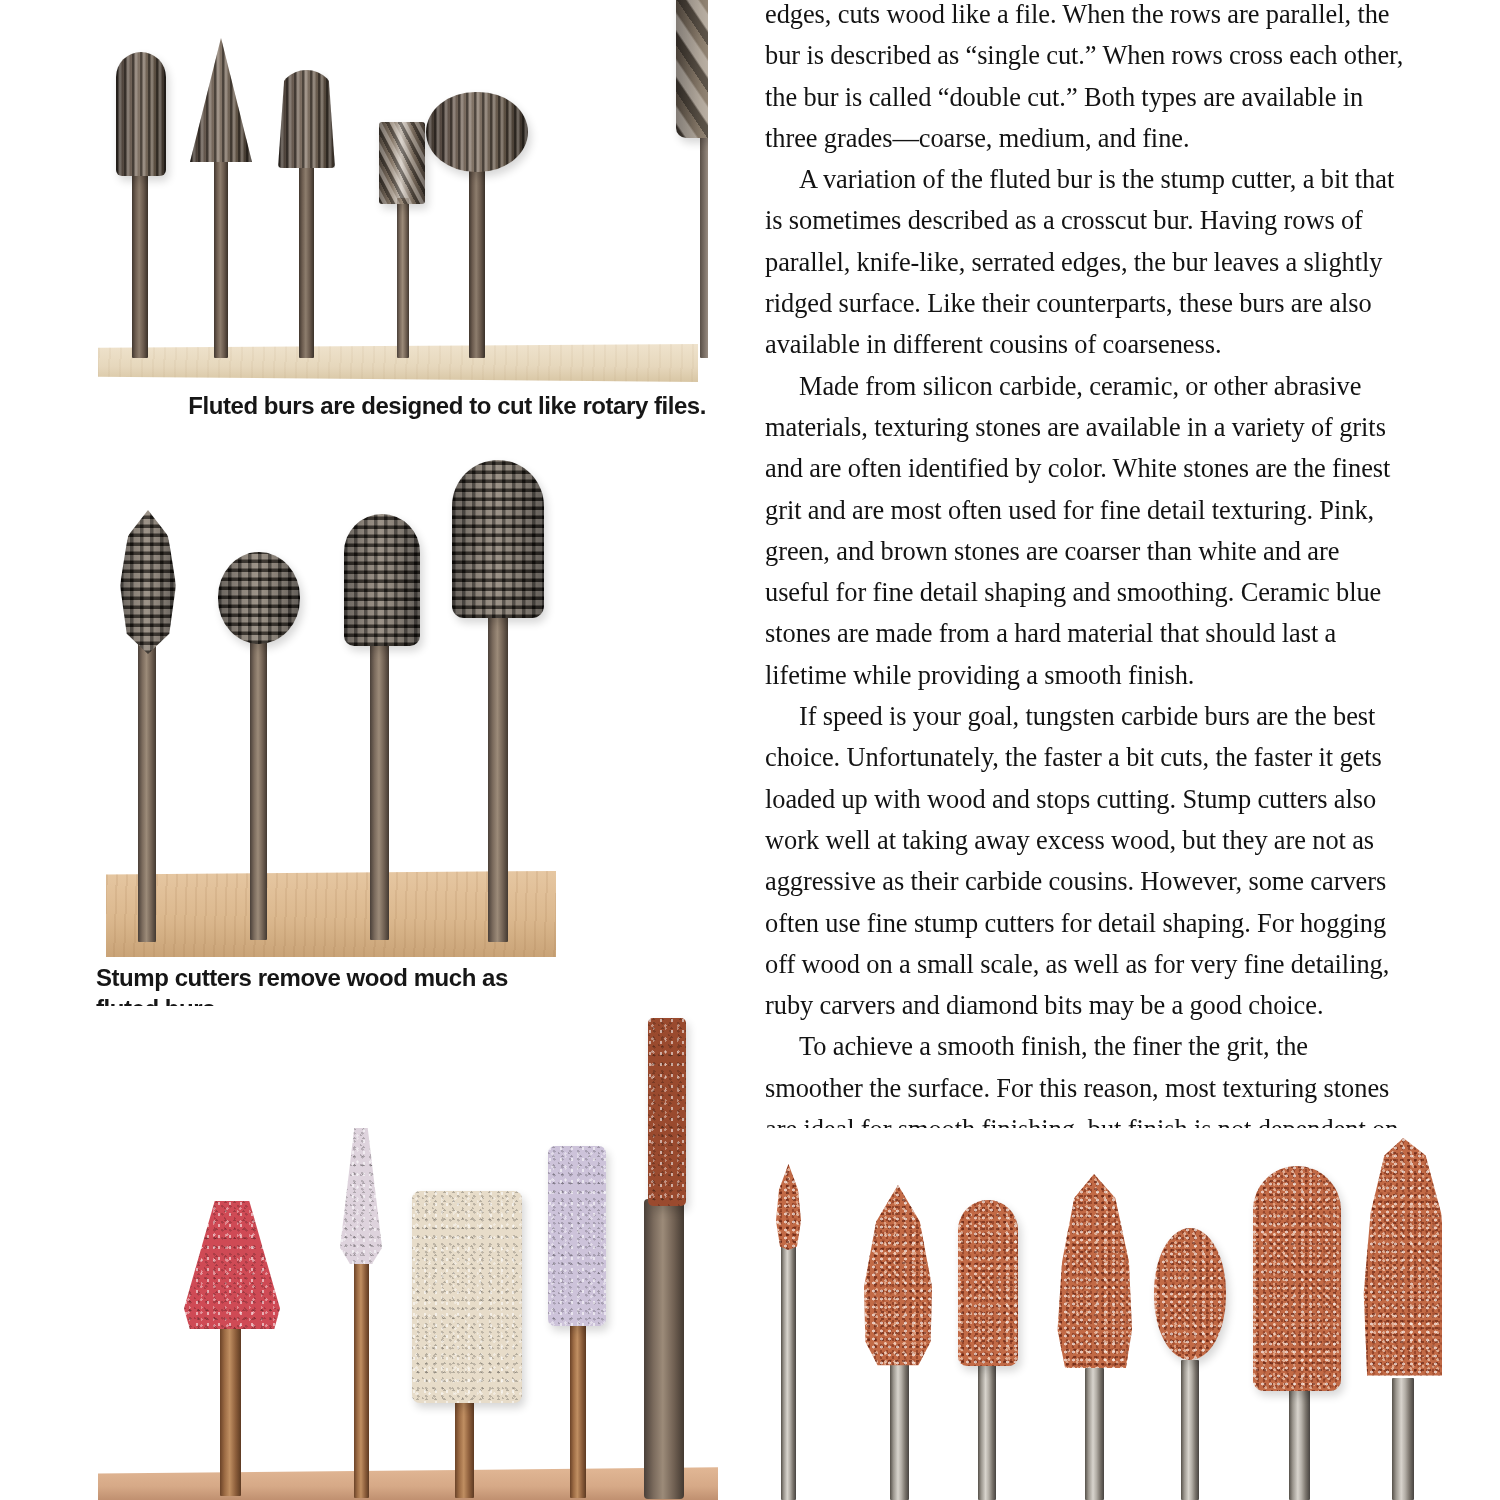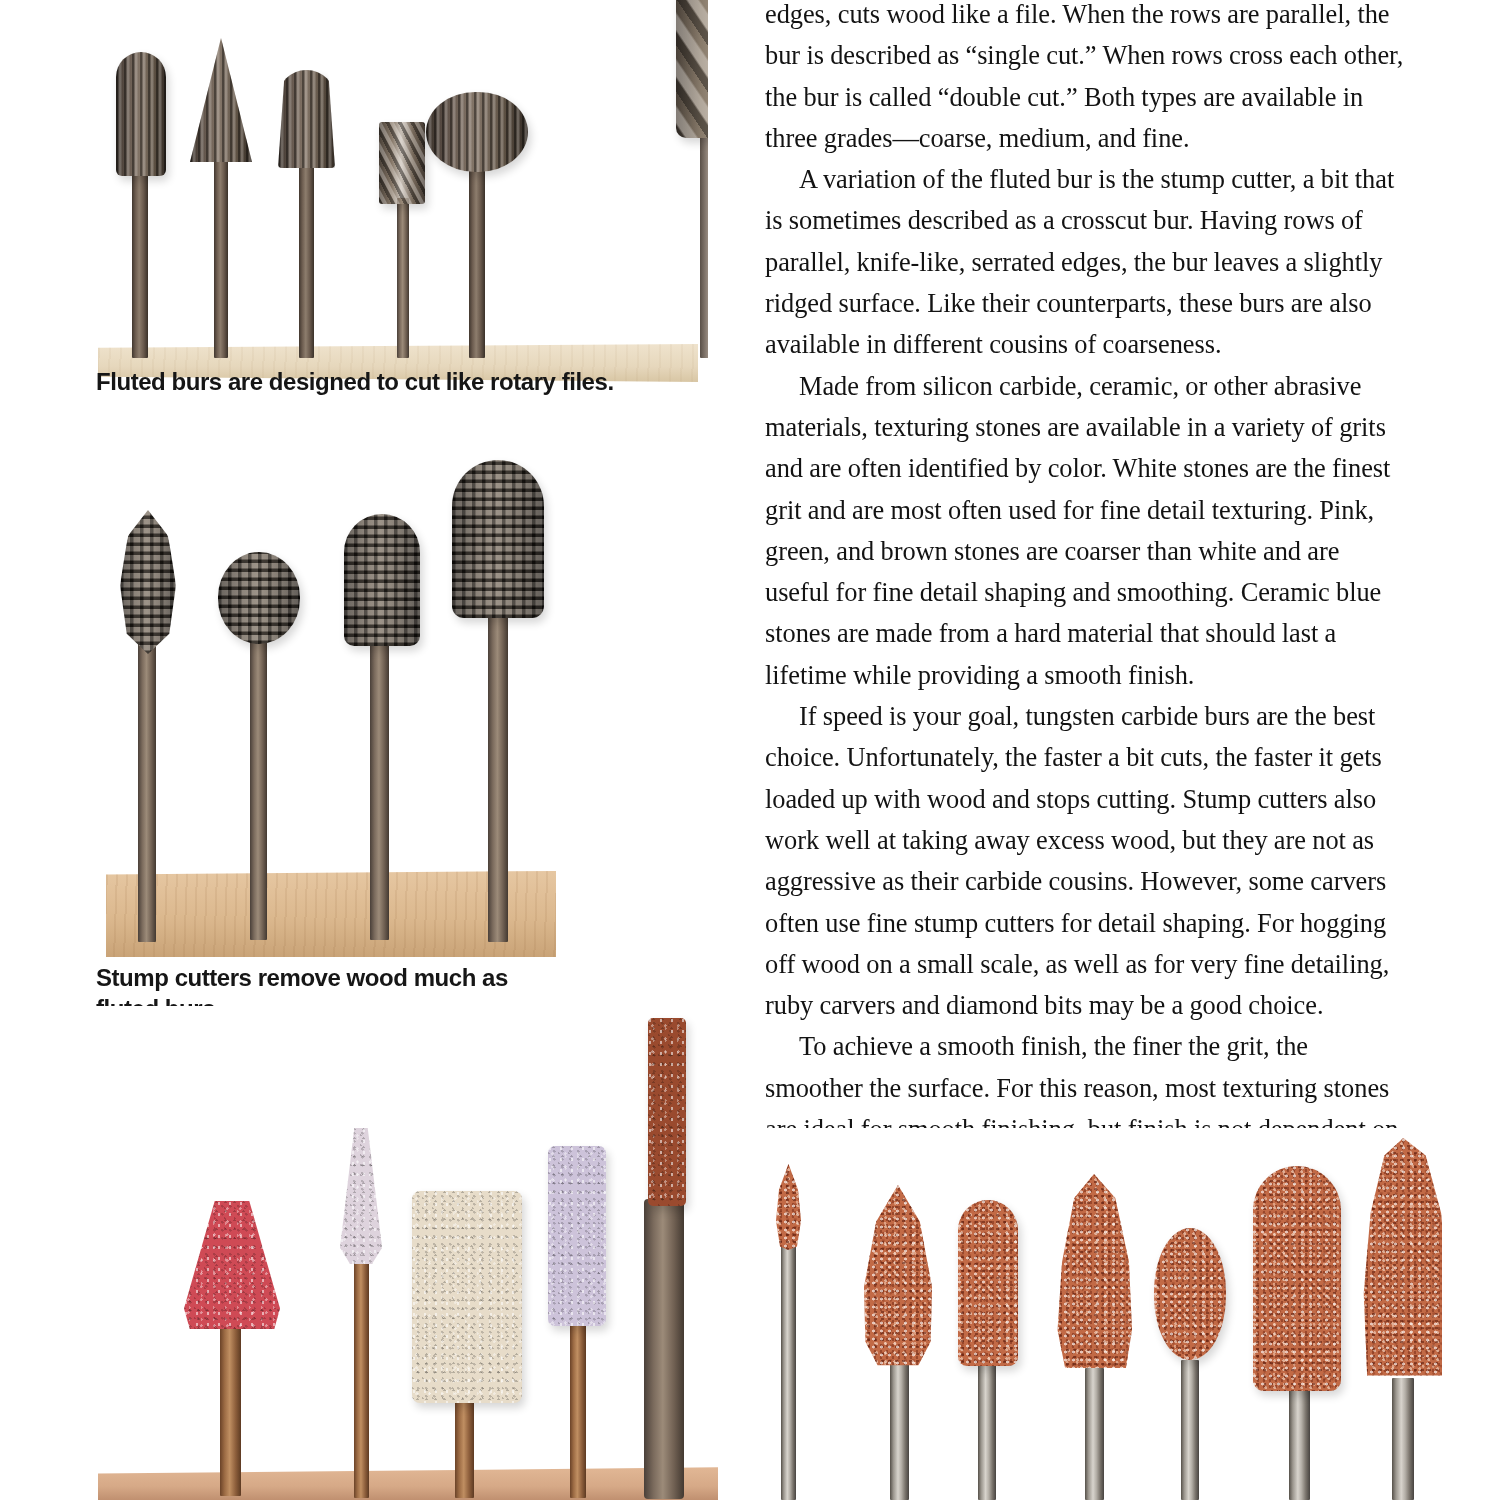--- a/index.html
+++ b/index.html
@@ -223,21 +223,21 @@
         <div class="shank steel-dark" style="left:381px; top:164px; width:16px; height:194px;"></div>
         <div class="head flute-v shadow-soft" style="left:338px; top:92px; width:102px; height:80px; border-radius:52px / 42px;"></div>
       </div>
 
       <div>
         <div class="shank steel-bright" style="left:612px; top:132px; width:40px; height:226px;"></div>
         <div class="head flute-diag-big shadow-soft" style="left:588px; top:-10px; width:94px; height:148px; border-radius:8px 8px 10px 10px;"></div>
       </div>
     </div>
 
-    <p class="caption" style="position:absolute; left:96px; top:366px; width:610px;">Fluted burs are designed to cut like rotary files.</p>
+    <p class="caption" style="position:absolute; left:96px; top:390px; width:610px;text-align:right;">Fluted burs are designed to cut like rotary files.</p>
 
     <div class="photo" style="left:98px; top:452px; width:462px; height:505px;">
 
       <div class="wood tan" style="left:8px; width:450px; height:86px; clip-path:polygon(0% 4%, 100% 0%, 100% 100%, 0% 100%);"></div>
 
       <div>
         <div class="shank steel-mid" style="left:40px; top:190px; width:18px; height:300px;"></div>
         <div class="head serrated shadow-soft" style="left:22px; top:58px; width:56px; height:144px; border-radius:50% 50% 46% 46% / 62% 62% 34% 34%; clip-path:polygon(50% 0%, 86% 18%, 100% 52%, 88% 86%, 50% 100%, 12% 86%, 0% 52%, 14% 18%);"></div>
       </div>
 

